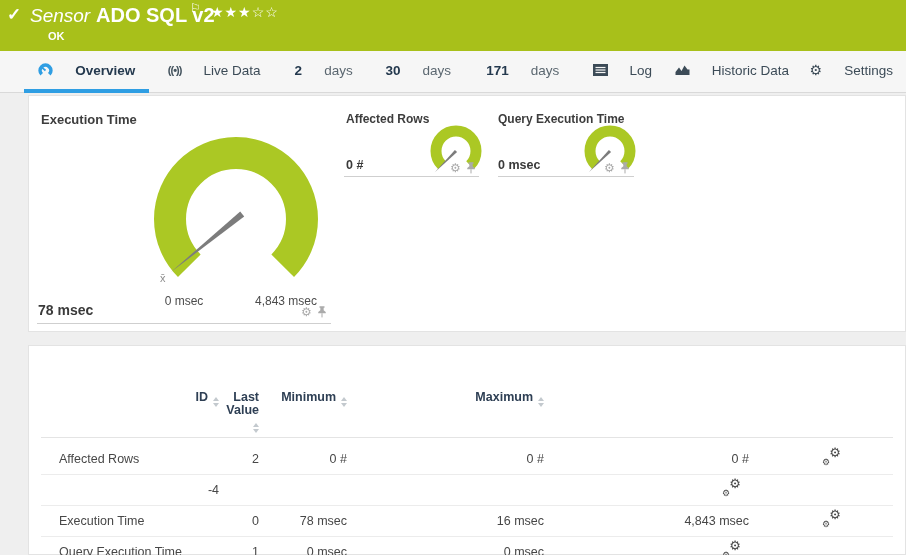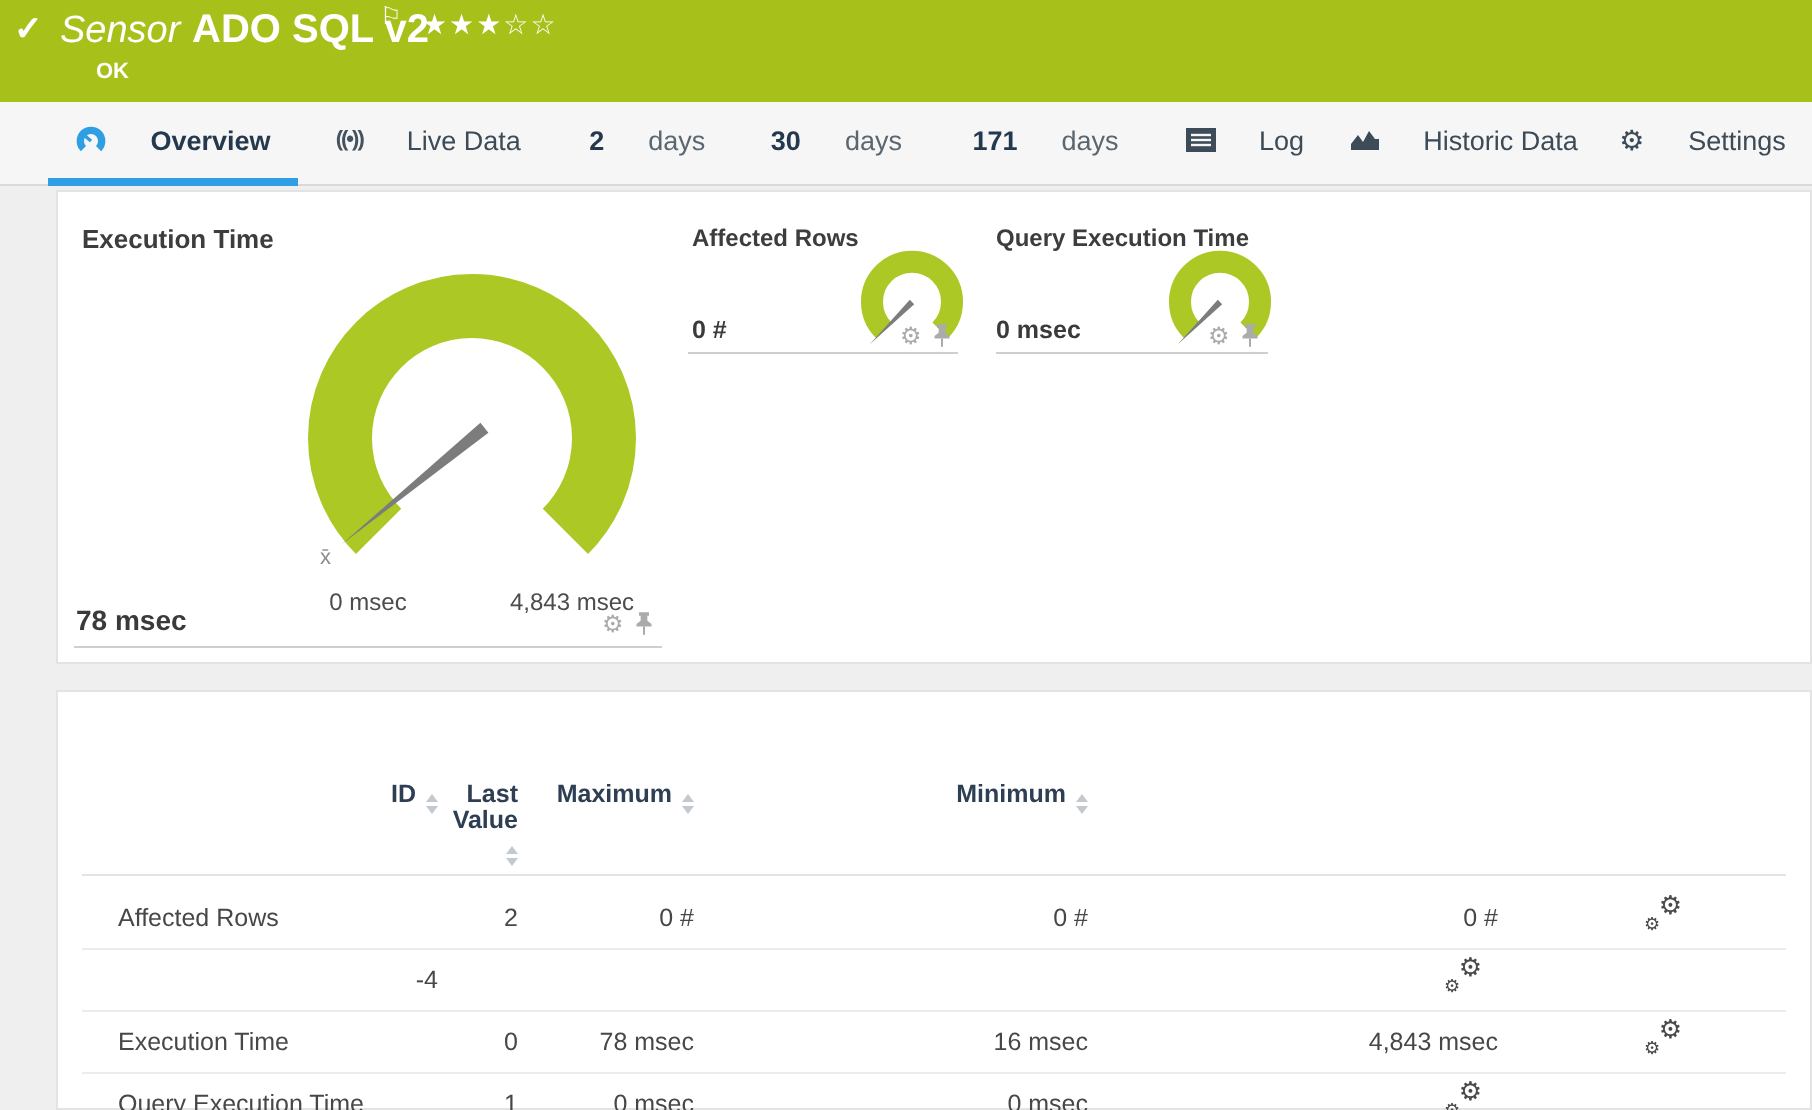--- a/index.html
+++ b/index.html
@@ -185,27 +185,27 @@
           </span>
       </div>
       <div class="c-right hdr-cell">
         <span>Last</span><br>
         <span>Value</span><span class="sort">
             <i class="up"></i>
             <i class="dn"></i>
           </span>
       </div>
       <div class="c-right hdr-cell">
+        <span>Minimum</span><span class="sort">
+            <i class="up"></i>
+            <i class="dn"></i>
+          </span>
+      </div>
+      <div class="c-right hdr-cell">
         <span>Maximum</span><span class="sort">
-            <i class="up"></i>
-            <i class="dn"></i>
-          </span>
-      </div>
-      <div class="c-right hdr-cell">
-        <span>Minimum</span><span class="sort">
             <i class="up"></i>
             <i class="dn"></i>
           </span>
       </div>
       <div></div>
     </div>
 
     <div class="tbody">
 
       <div class="grid tr">

